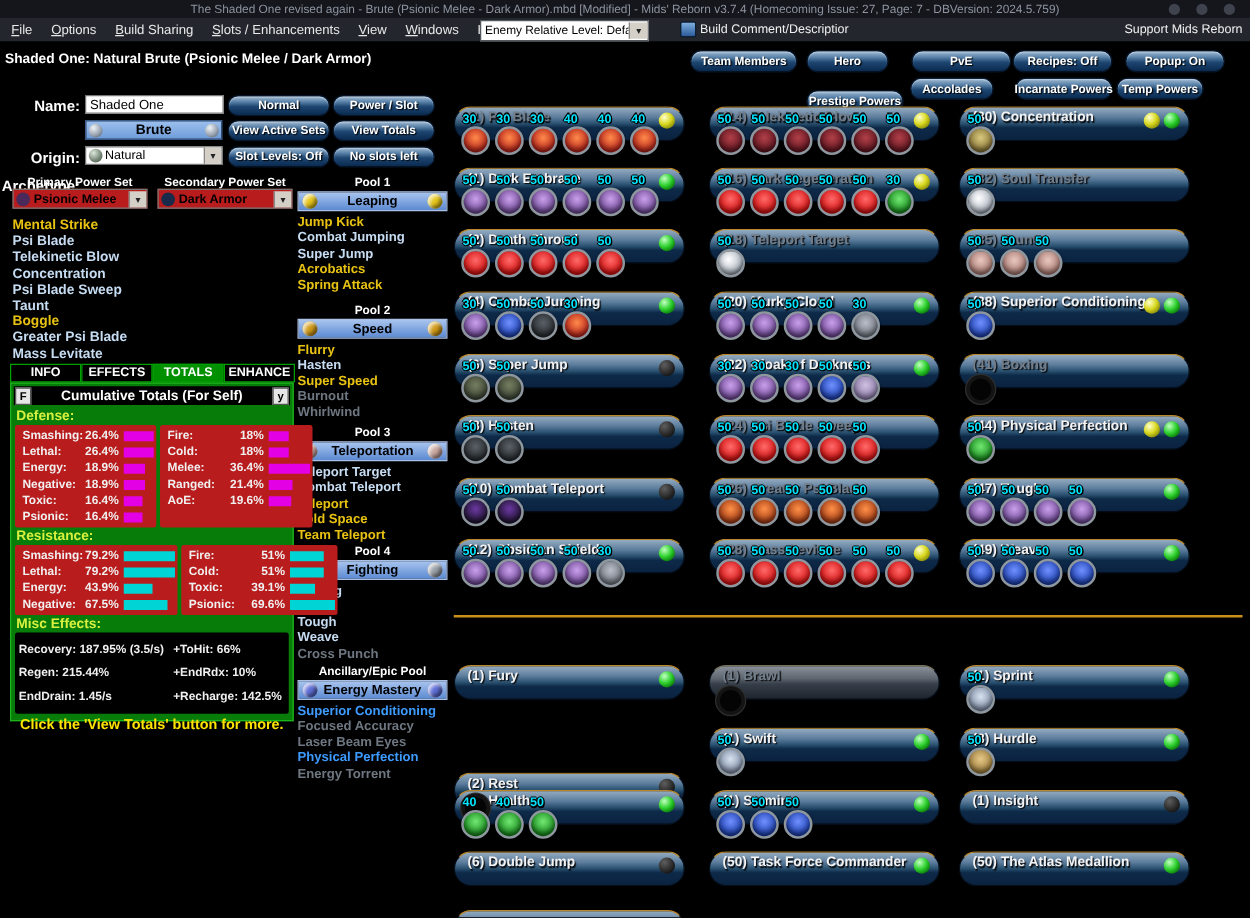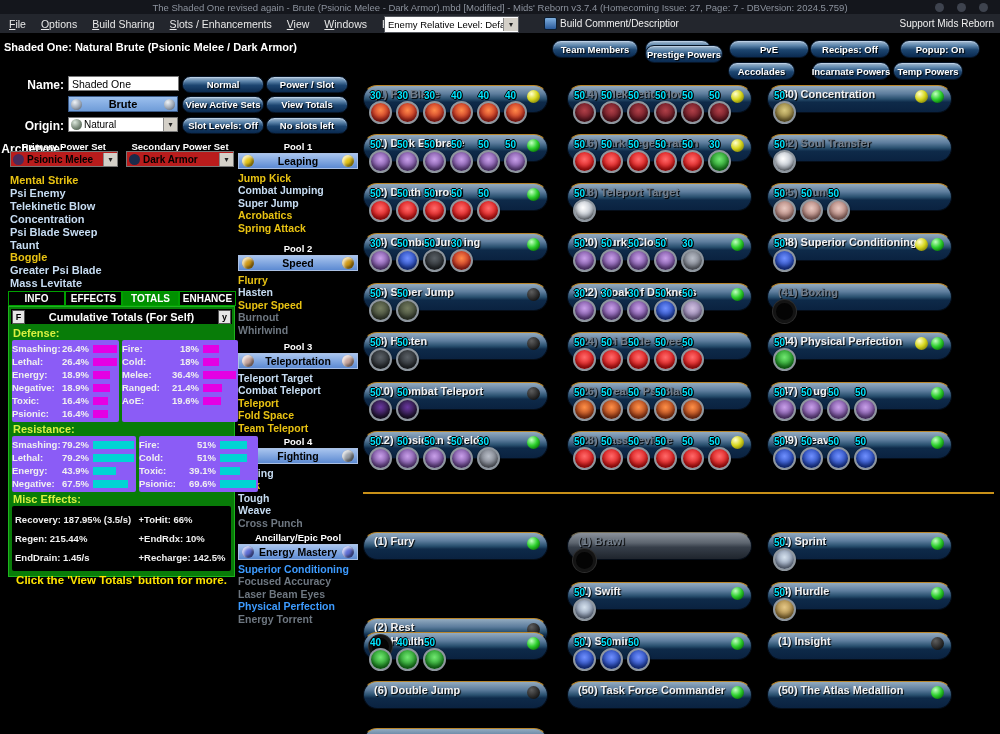--- a/index.html
+++ b/index.html
@@ -75,21 +75,21 @@
   .tab{width:55px;height:13px;background:#000;border:1px solid #00a000;color:#fff;font-size:10px;font-weight:bold;
        display:flex;align-items:center;justify-content:center;cursor:default;}
   .tab.active{background:#009000;}
   #totals{left:8px;top:306px;width:227px;height:271px;background:#087c08;border:1px solid #1db51d;box-sizing:border-box;}
   .ct-header{margin:2px;height:15px;background:#000;display:flex;align-items:center;}
   .cornerbtn{width:11px;height:12px;background:#e6e6e6;border:1px solid #555;color:#000;font-size:9px;font-weight:bold;
              display:flex;align-items:center;justify-content:center;margin:0 1px;}
   .ct-title{flex:1;text-align:center;color:#fff;font-size:11px;font-weight:bold;}
   .secthead{font-size:11px;font-weight:bold;color:#d8f040;padding:1px 0 1px 4px;}
   .statboxes{display:flex;gap:3px;margin:0 3px;}
-  .statbox{flex:1;background:#8b5cf6;border-radius:2px;padding:2px 2px 2px 0;}
+  .statbox{flex:1;background:#b91c1c;border-radius:2px;padding:2px 2px 2px 6px;}
   .srow{display:flex;align-items:center;height:13px;}
   .slab{width:47px;font-size:9.5px;font-weight:bold;color:#f0f0f0;white-space:nowrap;}
   .sval{width:30px;text-align:right;font-size:9.5px;font-weight:bold;color:#f0f0f0;margin-right:4px;white-space:nowrap;}
   .sbar{height:8px;display:inline-block;}
   .miscbox{background:#000;border-radius:2px;margin:0 3px;padding:4px 3px;}
   .mrow{display:flex;height:19px;align-items:center;}
   .mcell1{width:58%;font-size:9.5px;font-weight:bold;color:#f0f0f0;white-space:nowrap;}
   .mcell2{width:42%;font-size:9.5px;font-weight:bold;color:#f0f0f0;white-space:nowrap;}
   .ct-footer{text-align:center;font-size:11.5px;font-weight:bold;color:#ffe400;margin-top:3px;}
 
@@ -166,21 +166,21 @@
   </div>
 
   <div class="abs build-header">Shaded One: Natural Brute (Psionic Melee / Dark Armor)</div>
 
   <div id="viewbtns">
       <div class="btn3d" style="left: 552px; top: 40px; width: 84px; height: 16px;">Team Members</div>
       <div class="btn3d" style="left: 645px; top: 40px; width: 64px; height: 16px;">Hero</div>
       <div class="btn3d" style="left: 729px; top: 40px; width: 78px; height: 16px;">PvE</div>
       <div class="btn3d" style="left: 810px; top: 40px; width: 78px; height: 16px;">Recipes: Off</div>
       <div class="btn3d" style="left: 900px; top: 40px; width: 78px; height: 16px;">Popup: On</div>
-      <div class="btn3d" style="left: 645px; top: 45px; width: 76px; height: 16px;">Prestige Powers</div>
+      <div class="btn3d" style="left: 645px; top: 72px; width: 76px; height: 16px;">Prestige Powers</div>
       <div class="btn3d" style="left: 728px; top: 62px; width: 65px; height: 16px;">Accolades</div>
       <div class="btn3d" style="left: 812px; top: 62px; width: 76px; height: 16px;">Incarnate Powers</div>
       <div class="btn3d" style="left: 893px; top: 62px; width: 68px; height: 16px;">Temp Powers</div>
     </div>
 
   <div class="flabel" style="left:0;top:78px;">Name:</div>
   <input class="name-input" value="Shaded One" style="">
   <div class="flabel" style="left:0;top:98px;margin-top:44px;">Archetype:</div>
   <div class="archbox">
     <span class="ball"></span>
@@ -209,21 +209,21 @@
     <span class="ptext">Psionic Melee</span>
     <span class="arrowbox"></span>
   </div>
   <div class="psdrop" style="left:126px;">
     <span class="seticon" id="sec-icon" style="background: rgb(26, 42, 74);"></span>
     <span class="ptext">Dark Armor</span>
     <span class="arrowbox"></span>
   </div>
   <div class="plist-col" style="left:10px;" id="prilist">
       <div class="plitem state-available">Mental Strike</div>
-      <div class="plitem state-taken">Psi Enemy</div>
+      <div class="plitem state-taken">Psi Blade</div>
       <div class="plitem state-taken">Telekinetic Blow</div>
       <div class="plitem state-taken">Concentration</div>
       <div class="plitem state-taken">Psi Blade Sweep</div>
       <div class="plitem state-taken">Taunt</div>
       <div class="plitem state-available">Boggle</div>
       <div class="plitem state-taken">Greater Psi Blade</div>
       <div class="plitem state-taken">Mass Levitate</div>
     </div>
 
   <div class="abs" id="pools">

